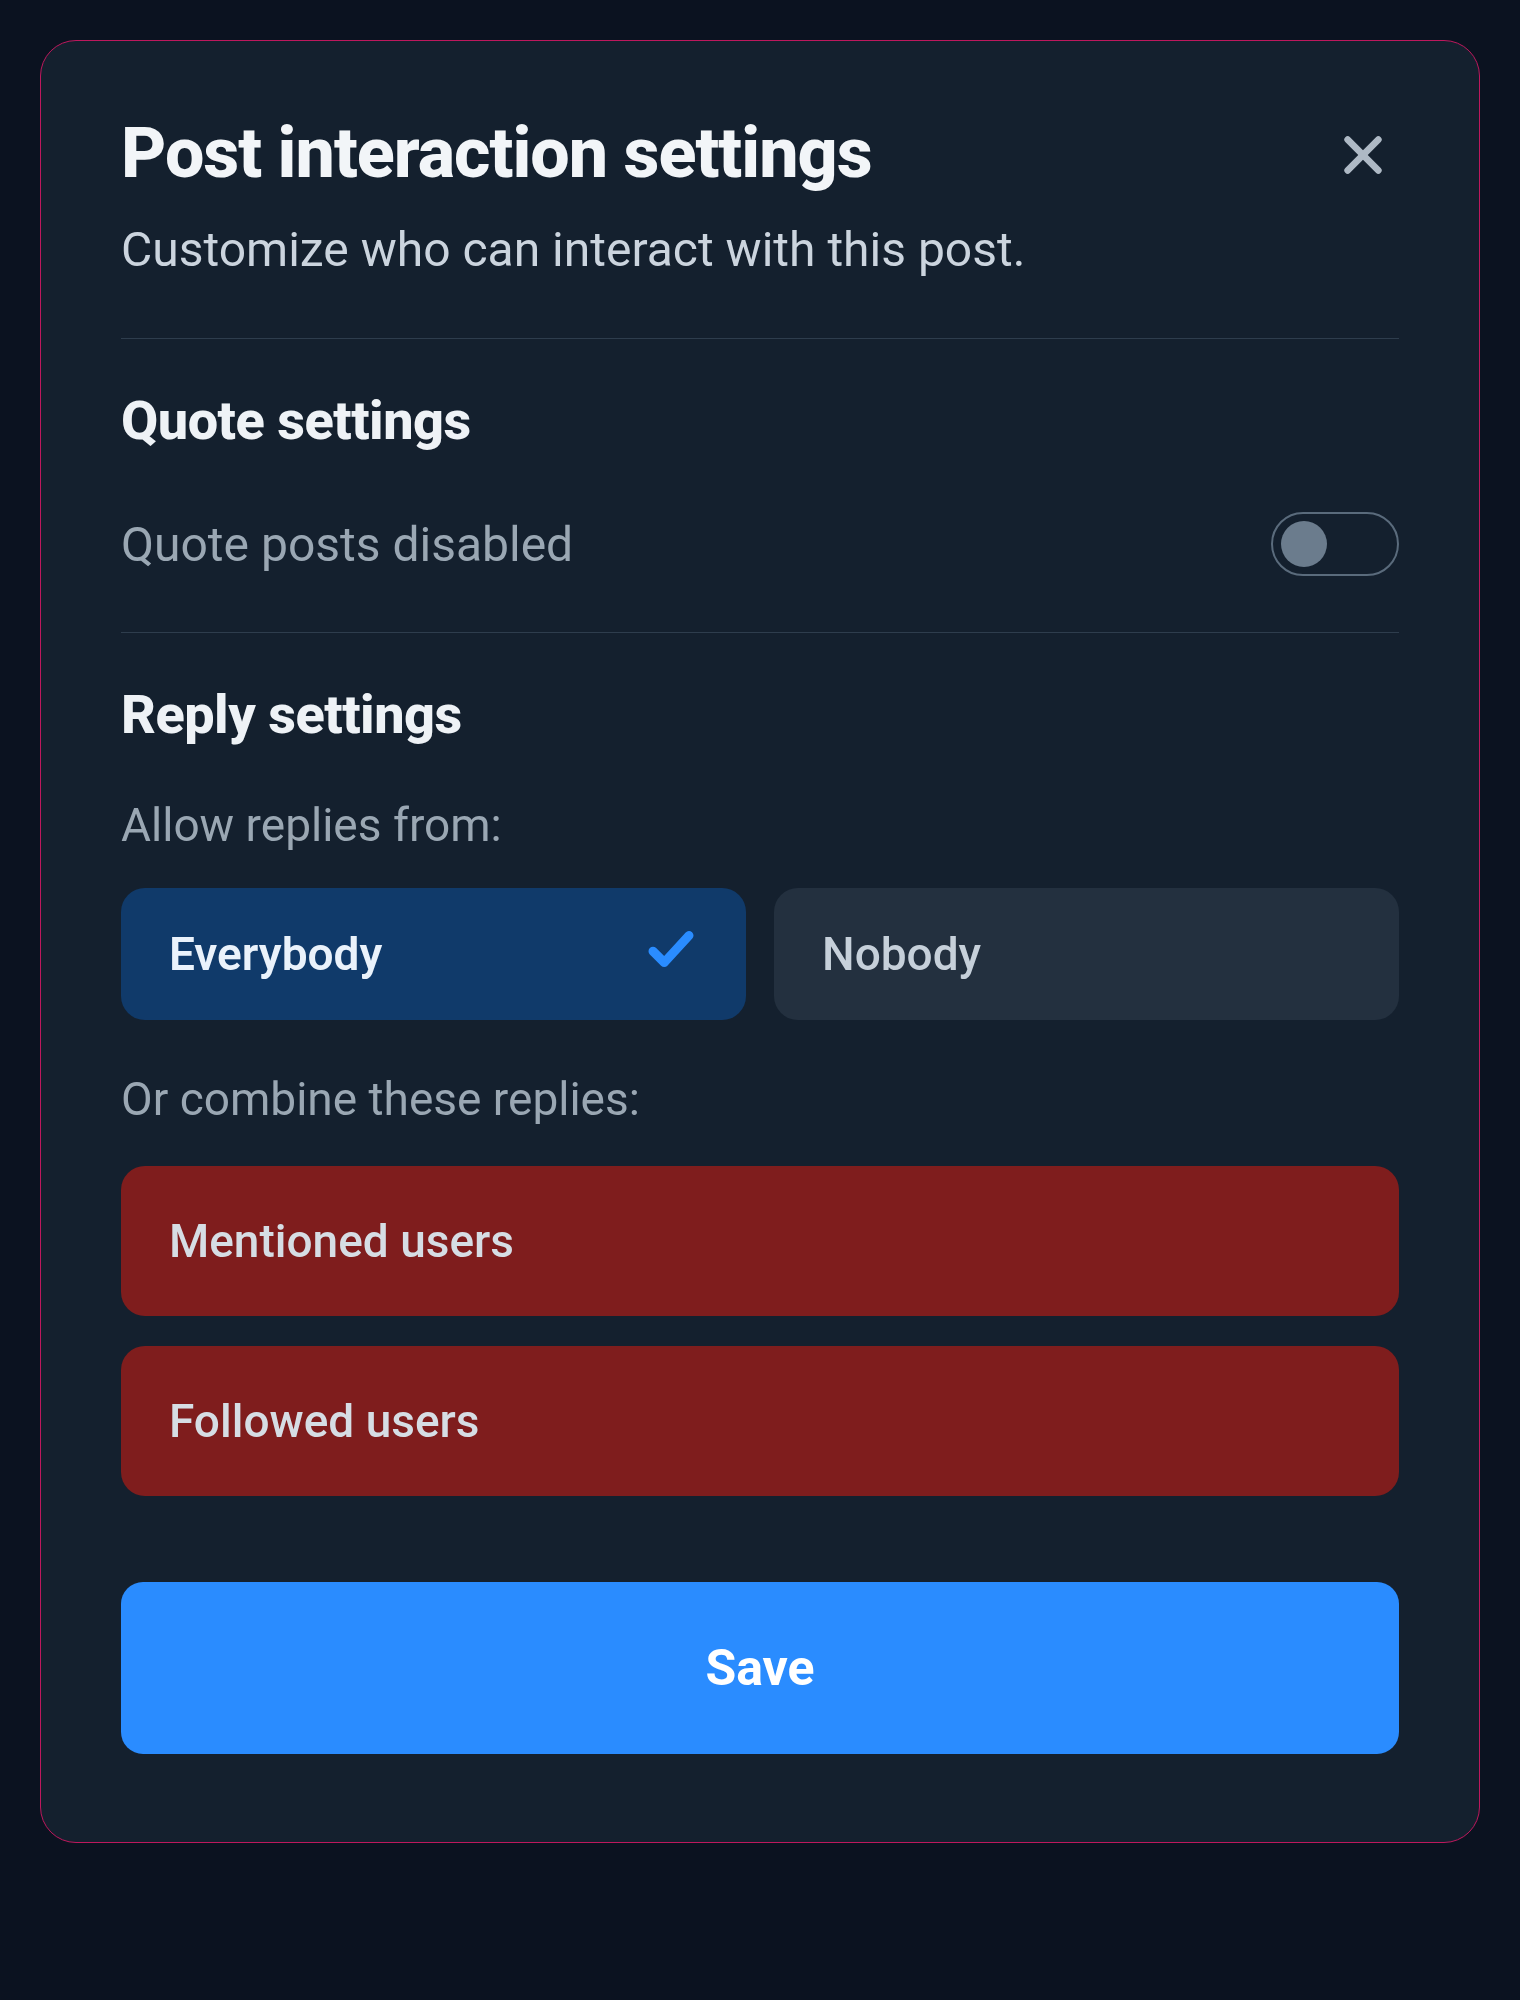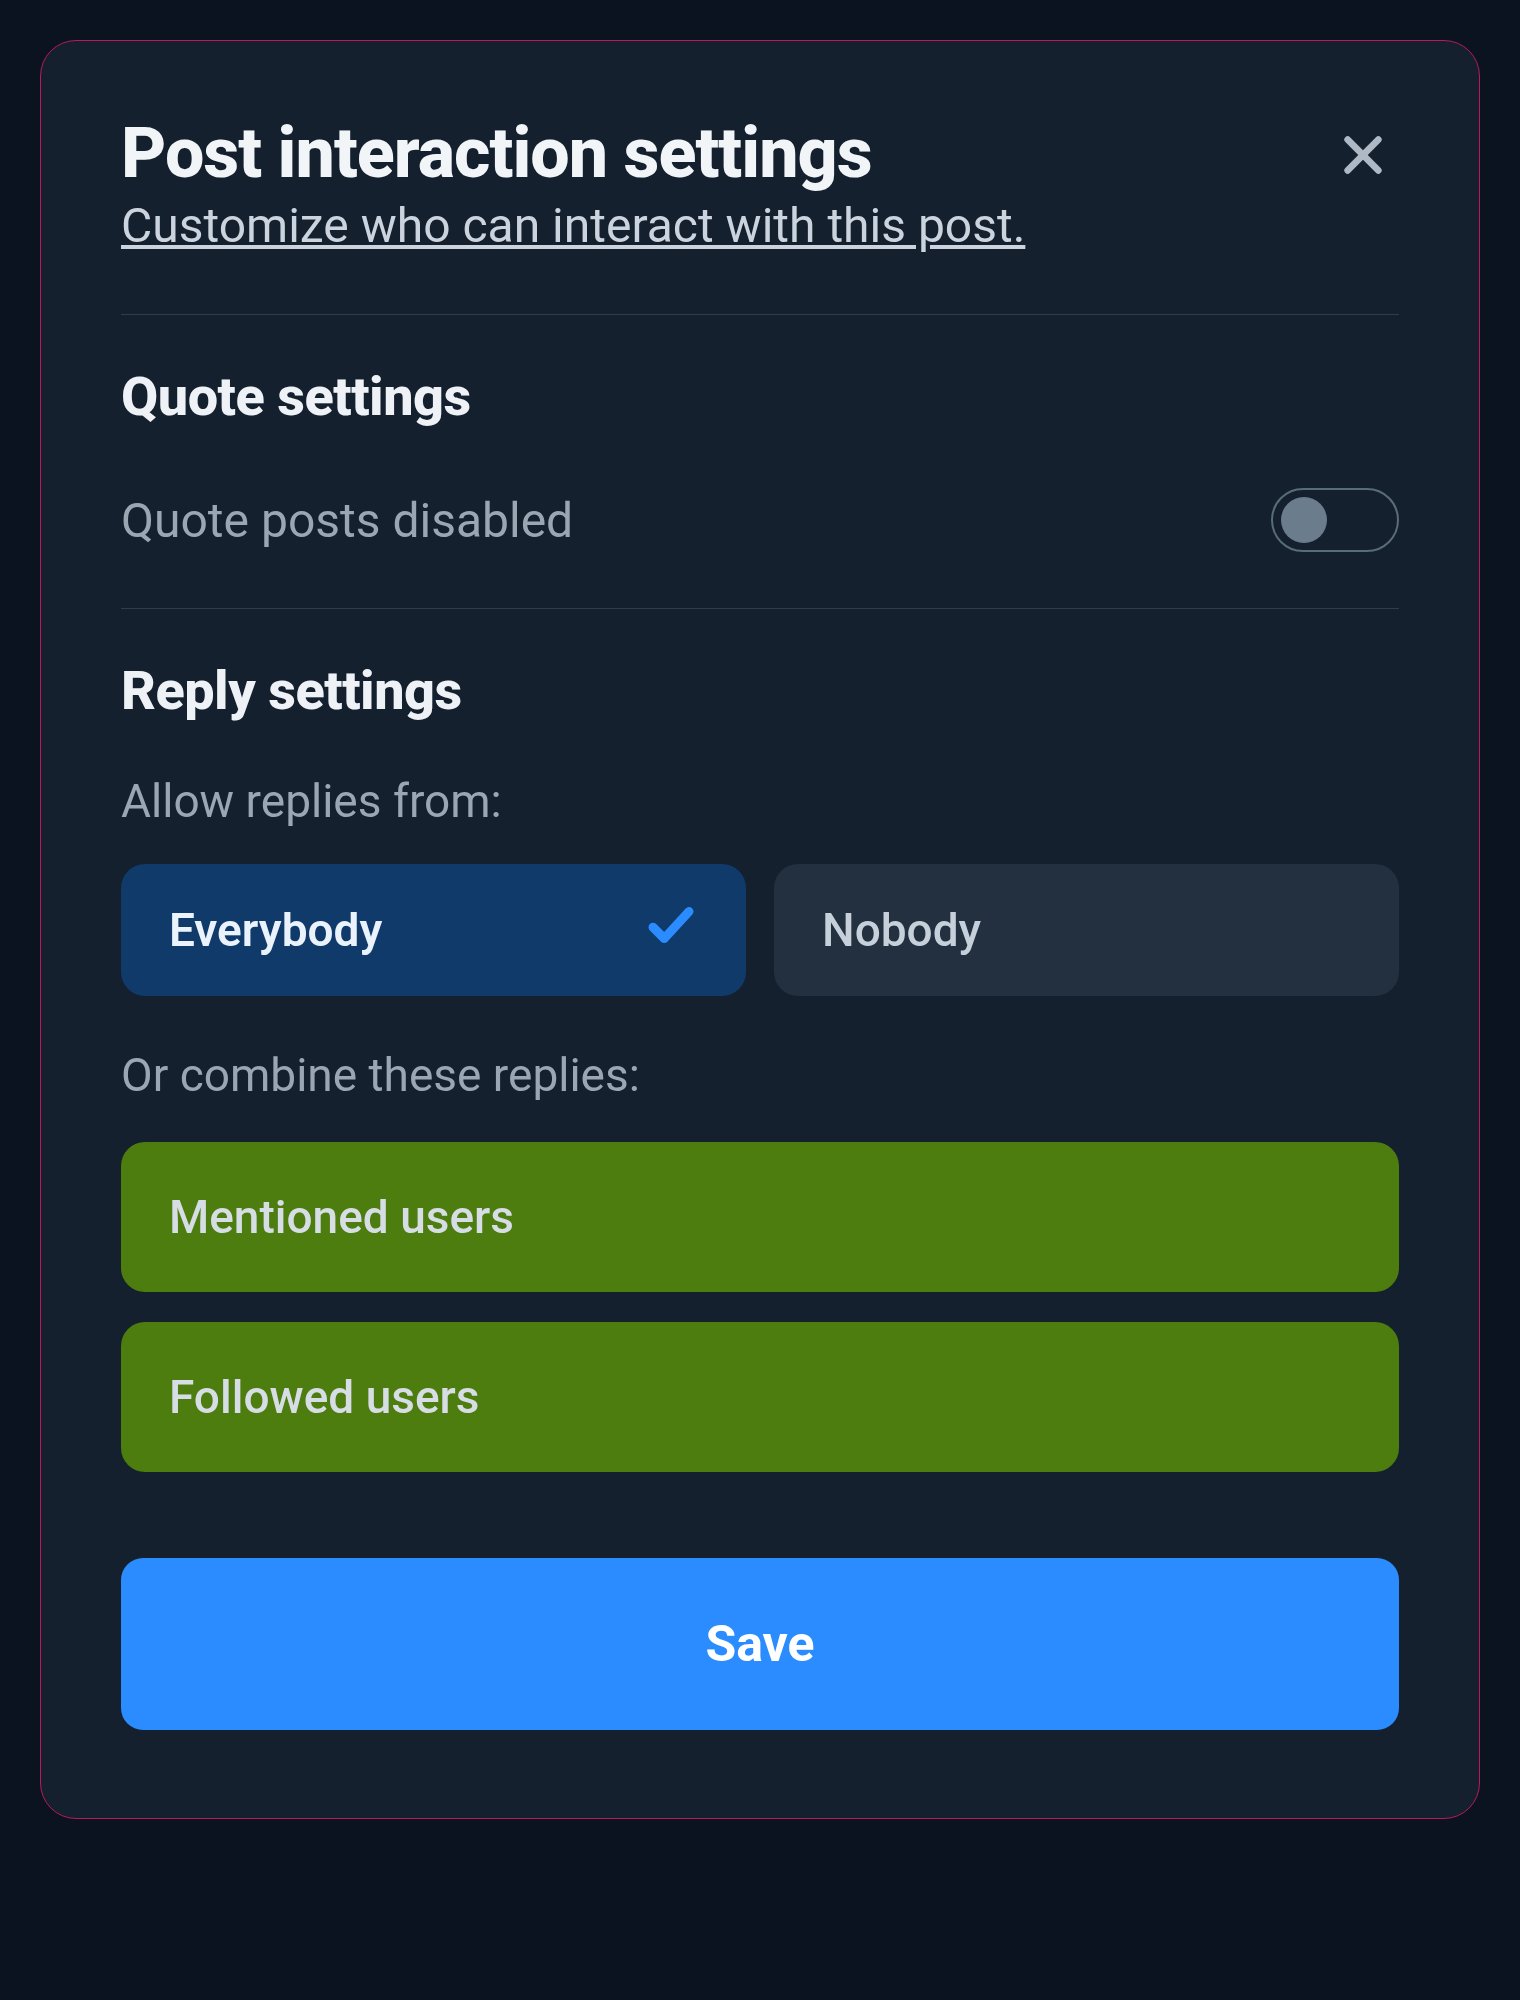--- a/index.html
+++ b/index.html
@@ -34,23 +34,23 @@
     .title {
       font-size: 70px;
       font-weight: 800;
       color: #f2f5f8;
       letter-spacing: -1px;
       line-height: 1.15;
     }
     .subtitle {
       font-size: 48px;
       color: #cbd4de;
+      margin-top: 24px;
       font-weight: 400;
       line-height: 1.35;
-      text-decoration: underline;
     }
     .close-btn {
       width: 72px;
       height: 72px;
       display: flex;
       align-items: center;
       justify-content: center;
       cursor: pointer;
       color: #aeb9c5;
       margin-top: 6px;
@@ -141,21 +141,21 @@
       stroke-width: 4;
       fill: none;
     }
     .option-block {
       margin-top: 40px;
     }
     .option-btn {
       width: 100%;
       height: 150px;
       border-radius: 24px;
-      background: #4d7c0f;
+      background: #7f1d1d;
       color: #d6dde4;
       display: flex;
       align-items: center;
       padding: 0 48px;
       font-size: 46px;
       font-weight: 500;
       cursor: pointer;
       margin-top: 30px;
     }
     .option-btn:first-child {

